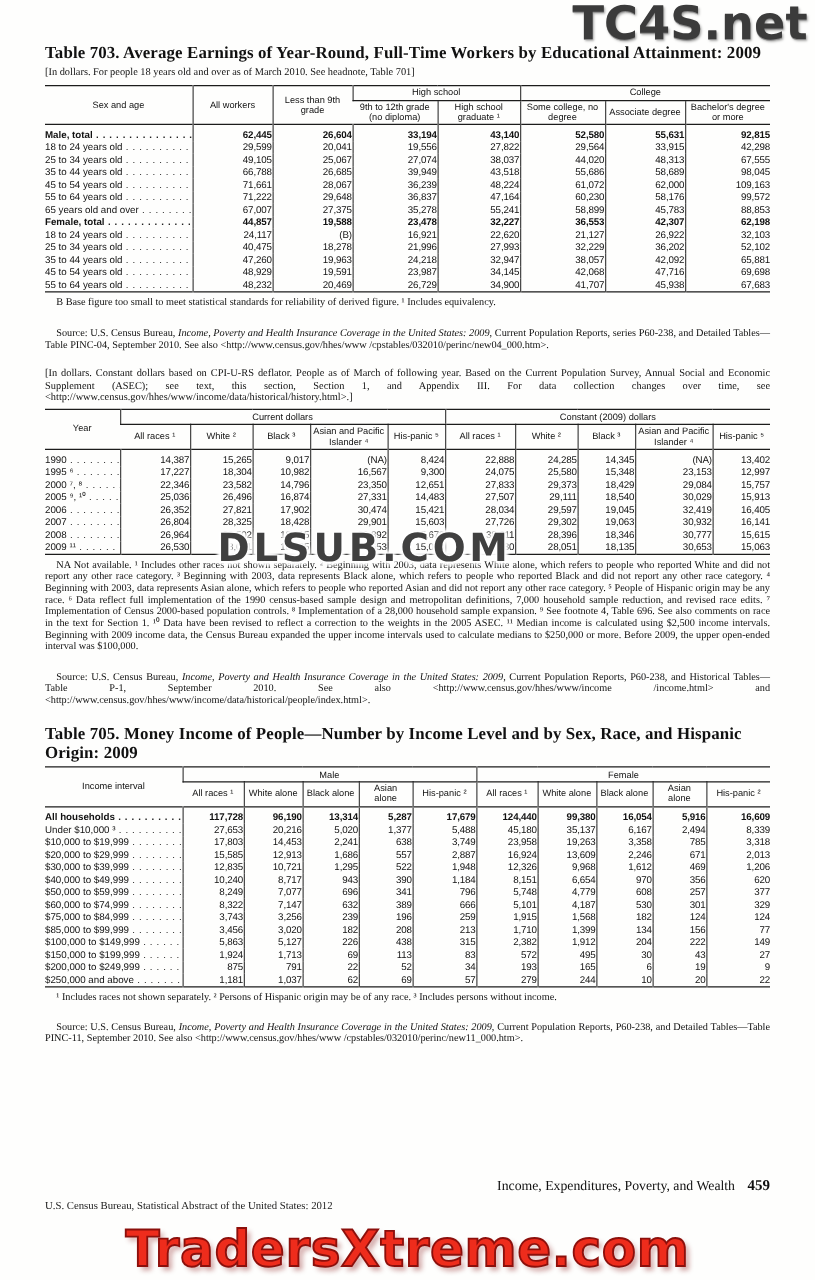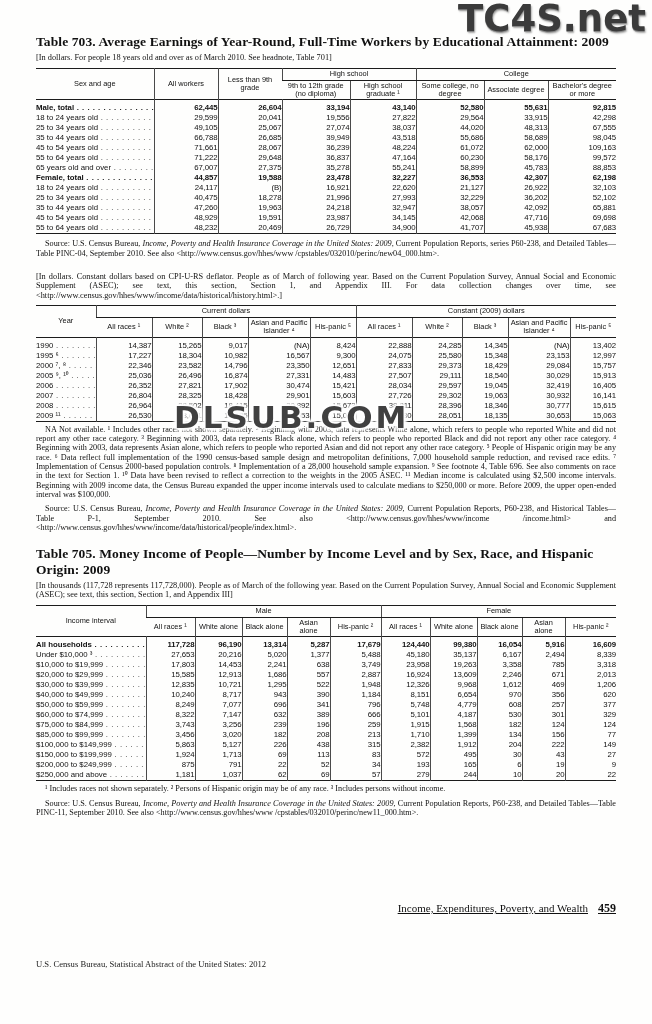--- a/index.html
+++ b/index.html
@@ -38,21 +38,21 @@
   td.stub { overflow:hidden; white-space:nowrap; padding-left:2px; }
   tr.bold-row td { font-weight:bold; }
   .leader { color:#222; }
   .leader::after {
     content: " . . . . . . . . . . . . . . . . . . . . . . . . . . . . . . . . . . . . . . . . . . . . . . . . . .";
     letter-spacing:0.5px;
   }
 
   .footnote, .source { font-size:8.2px; line-height:1.14; text-align:justify; text-indent:9px; }
   .footnote { margin-top:3px; }
-  .source { margin-top:5px; }
+  .source { margin-top:15px; }
   .ital { font-style:italic; }
 
   
   .wm-top {
     position:absolute; top:-3px; right:6px; z-index:6;
     font-family:"DejaVu Sans", sans-serif; font-weight:bold; font-size:37px;
     color:#3b3b3b; text-shadow:0 1px 0 #8a8a8a, 1px 2px 2px rgba(0,0,0,0.35);
   }
   .wm-dlsub {
     position:absolute; left:138px; bottom:-13px; z-index:6;
@@ -65,23 +65,22 @@
   .wm-bottom {
     position:absolute; left:0; right:0; bottom:1px; z-index:6; text-align:center;
     font-family:"DejaVu Sans", sans-serif; font-weight:bold; font-size:40px;
     color:#ee2c1c; letter-spacing:0.5px;
     -webkit-text-stroke:1.5px #8c100c;
     text-shadow:0 0 8px rgba(255,255,255,0.85), 3px 3px 4px rgba(130,12,12,0.45);
   }
 
   
   .footer-line1 {
-    position:absolute; right:36px; top:901px; font-size:11px; color:#111;
+    position:absolute; right:36px; top:941px; font-size:11px; color:#111;
     font-family:"Liberation Serif", serif;
-    text-decoration:underline;
   }
   .footer-line1 .pagenum { font-weight:bold; font-size:12px; margin-left:10px; }
   .footer-line2 {
     position:absolute; left:36px; top:959px; font-size:8.6px; color:#222;
     font-family:"Liberation Serif", serif;
   }
 </style>
 </head>
 <body>
 
@@ -249,20 +248,21 @@
                 <td class="num">20,469</td>
                 <td class="num">26,729</td>
                 <td class="num">34,900</td>
                 <td class="num">41,707</td>
                 <td class="num">45,938</td>
                 <td class="num">67,683</td>
               </tr>
             </tbody>
         </table>
       </div>
+      <p class="footnote">B Base figure too small to meet statistical standards for reliability of derived figure. ¹ Includes equivalency.</p>
       <p class="source"><span>Source: U.S. Census Bureau, </span><span class="ital">Income, Poverty and Health Insurance Coverage in the United States: 2009</span><span>, Current Population Reports, series P60-238, and Detailed Tables—Table PINC-04, September 2010. See also &lt;http://www.census.gov/hhes/www /cpstables/032010/perinc/new04_000.htm&gt;.</span></p>
     </section>
 
     <section class="tbl-section">
       <p class="headnote">[In dollars. Constant dollars based on CPI-U-RS deflator. People as of March of following year. Based on the Current Population Survey, Annual Social and Economic Supplement (ASEC); see text, this section, Section 1, and Appendix III. For data collection changes over time, see &lt;http://www.census.gov/hhes/www/income/data/historical/history.html&gt;.]</p>
       <div class="tablewrap">
         <table class="data">
           <colgroup>
             <col style="width:60px">
             <col style="width:56px">
@@ -403,21 +403,20 @@
             </tbody>
         </table>
         <div class="wm-dlsub">DLSUB.COM</div>
       </div>
       <p class="footnote">NA Not available. ¹ Includes other races not shown separately. ² Beginning with 2003, data represents White alone, which refers to people who reported White and did not report any other race category. ³ Beginning with 2003, data represents Black alone, which refers to people who reported Black and did not report any other race category. ⁴ Beginning with 2003, data represents Asian alone, which refers to people who reported Asian and did not report any other race category. ⁵ People of Hispanic origin may be any race. ⁶ Data reflect full implementation of the 1990 census-based sample design and metropolitan definitions, 7,000 household sample reduction, and revised race edits. ⁷ Implementation of Census 2000-based population controls. ⁸ Implementation of a 28,000 household sample expansion. ⁹ See footnote 4, Table 696. See also comments on race in the text for Section 1. ¹⁰ Data have been revised to reflect a correction to the weights in the 2005 ASEC. ¹¹ Median income is calculated using $2,500 income intervals. Beginning with 2009 income data, the Census Bureau expanded the upper income intervals used to calculate medians to $250,000 or more. Before 2009, the upper open-ended interval was $100,000.</p>
       <p class="source"><span>Source: U.S. Census Bureau, </span><span class="ital">Income, Poverty and Health Insurance Coverage in the United States: 2009</span><span>, Current Population Reports, P60-238, and Historical Tables—Table P-1, September 2010. See also &lt;http://www.census.gov/hhes/www/income /income.html&gt; and &lt;http://www.census.gov/hhes/www/income/data/historical/people/index.html&gt;.</span></p>
     </section>
 
     <section class="tbl-section">
       <h2 class="tbl-title">Table 705. Money Income of People—Number by Income Level and by Sex, Race, and Hispanic Origin: 2009</h2>
-      <p class="headnote">[In thousands (117,728 represents 117,728,000). People as of March of the following year. Based on the Current Population Survey, Annual Social and Economic Supplement (ASEC); see text, this section, Section 1, and Appendix III]</p>
       <div class="tablewrap">
         <table class="data">
           <colgroup>
             <col style="width:110px">
             <col style="width:49px">
               <col style="width:47px">
               <col style="width:45px">
               <col style="width:43px">
               <col style="width:51px">
             <col style="width:49px">
@@ -635,14 +634,15 @@
       <p class="source"><span>Source: U.S. Census Bureau, </span><span class="ital">Income, Poverty and Health Insurance Coverage in the United States: 2009</span><span>, Current Population Reports, P60-238, and Detailed Tables—Table PINC-11, September 2010. See also &lt;http://www.census.gov/hhes/www /cpstables/032010/perinc/new11_000.htm&gt;.</span></p>
     </section>
 
   </div>
 
   <div class="footer-line1">
     <span>Income, Expenditures, Poverty, and Wealth</span><span class="pagenum">459</span>
   </div>
   <div class="footer-line2">U.S. Census Bureau, Statistical Abstract of the United States: 2012</div>
 
+  <div class="wm-bottom">TradersXtreme.com</div>
 
 </div>
 
 </body></html>

